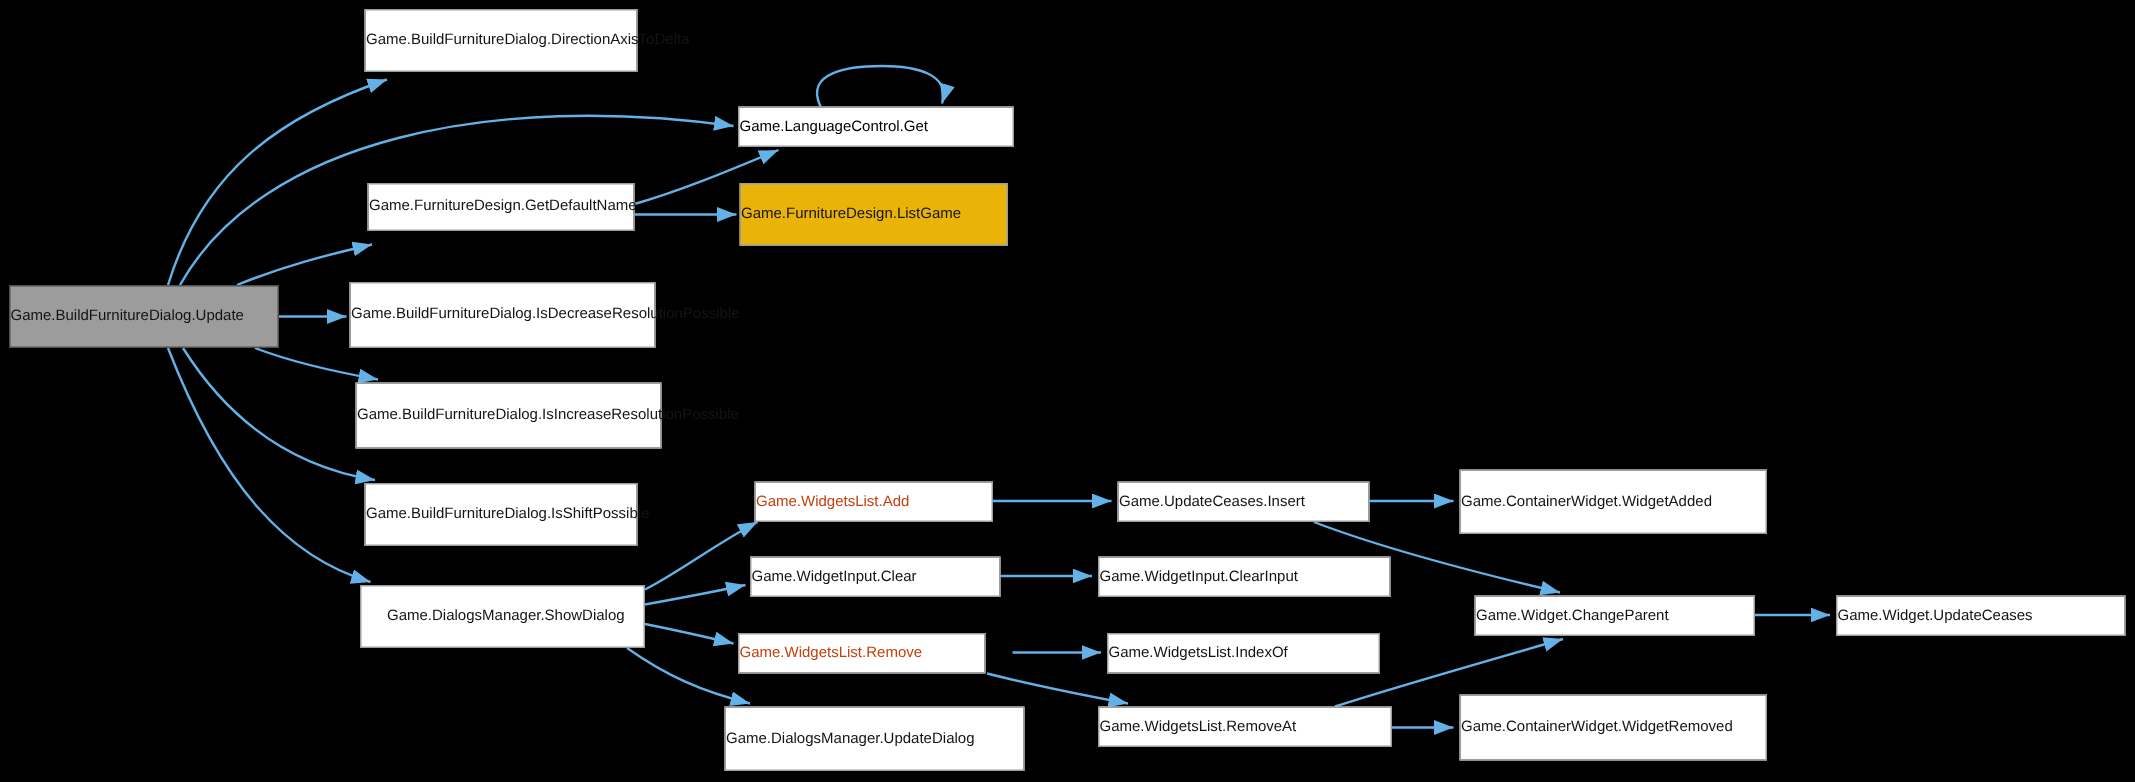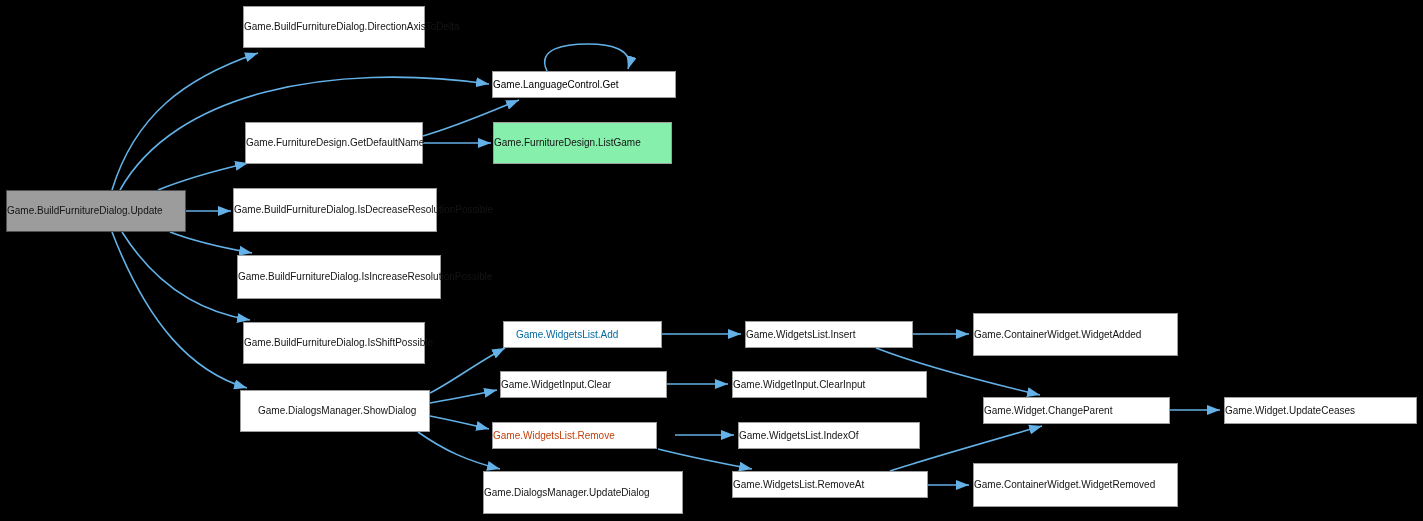--- a/index.html
+++ b/index.html
@@ -88,59 +88,59 @@
         <span>Game.BuildFurnitureDialog.</span>
         <span>Update</span>
       </div>
       <div class="node" title="Game.BuildFurnitureDialog.DirectionAxisToDelta" style="left: 243px; top: 6px; width: 182px; height: 42px; background: rgb(255, 255, 255); border-color: rgb(157, 157, 157); color: rgb(20, 20, 20);">
         <span>Game.BuildFurnitureDialog.</span>
         <span>DirectionAxisToDelta</span>
       </div>
       <div class="node" title="Game.LanguageControl.Get" style="left: 492px; top: 71px; width: 184px; height: 27px; background: rgb(255, 255, 255); border-color: rgb(157, 157, 157); color: #000000;">
         <span>Game.LanguageControl.Get</span>
       </div>
-      <div class="node" title="Game.FurnitureDesign.GetDefaultName" style="left: 245px; top: 122px; width: 178px; height: 42px; background: rgb(255, 255, 255); border-color: rgb(157, 157, 157); color: rgb(20, 20, 20);">
+      <div class="node" title="Game.FurnitureDesign.GetDefaultName" style="left: 245px; top: 122px; width: 178px; height: 32px; background: rgb(255, 255, 255); border-color: rgb(157, 157, 157); color: rgb(20, 20, 20);">
         <span>Game.FurnitureDesign.Get</span>
         <span>DefaultName</span>
       </div>
-      <div class="node" title="Game.FurnitureDesign.ListChain" style="left: 493px; top: 122px; width: 179px; height: 42px; background: #86efac; border-color: rgb(157, 157, 157); color: rgb(20, 20, 20);">
+      <div class="node" title="Game.FurnitureDesign.ListChain" style="left: 493px; top: 122px; width: 179px; height: 42px; background: #eab308; border-color: rgb(157, 157, 157); color: rgb(20, 20, 20);">
         <span>Game.FurnitureDesign.List</span>
         <span>Game</span>
       </div>
       <div class="node" title="Game.BuildFurnitureDialog.IsDecreaseResolutionPossible" style="left: 233px; top: 188px; width: 204px; height: 44px; background: rgb(255, 255, 255); border-color: rgb(157, 157, 157); color: rgb(20, 20, 20);">
         <span>Game.BuildFurnitureDialog.</span>
         <span>IsDecreaseResolutionPossible</span>
       </div>
       <div class="node" title="Game.BuildFurnitureDialog.IsIncreaseResolutionPossible" style="left: 237px; top: 255px; width: 204px; height: 44px; background: rgb(255, 255, 255); border-color: rgb(157, 157, 157); color: rgb(20, 20, 20);">
         <span>Game.BuildFurnitureDialog.</span>
         <span>IsIncreaseResolutionPossible</span>
       </div>
       <div class="node" title="Game.BuildFurnitureDialog.IsShiftPossible" style="left: 243px; top: 322px; width: 182px; height: 42px; background: rgb(255, 255, 255); border-color: rgb(157, 157, 157); color: rgb(20, 20, 20);">
         <span>Game.BuildFurnitureDialog.</span>
         <span>IsShiftPossible</span>
       </div>
       <div class="node" title="Game.DialogsManager.ShowDialog" style="left: 240px; top: 390px; width: 190px; height: 42px; background: rgb(255, 255, 255); border-color: rgb(157, 157, 157); color: rgb(20, 20, 20); padding-left: 17px;">
         <span>Game.DialogsManager.Show</span>
         <span>Dialog</span>
       </div>
-      <div class="node" title="Game.WidgetsList.Add" style="left: 503px; top: 321px; width: 159px; height: 27px; background: rgb(255, 255, 255); border-color: rgb(157, 157, 157); color: #0369a1; padding-left: 12px;">
+      <div class="node" title="Game.WidgetsList.Add" style="left: 503px; top: 321px; width: 159px; height: 27px; background: rgb(255, 255, 255); border-color: rgb(157, 157, 157); color: #c2410c;">
         <span>Game.WidgetsList.Add</span>
       </div>
       <div class="node" title="Game.WidgetInput.Clear" style="left: 500px; top: 371px; width: 167px; height: 27px; background: rgb(255, 255, 255); border-color: rgb(157, 157, 157); color: rgb(20, 20, 20);">
         <span>Game.WidgetInput.Clear</span>
       </div>
       <div class="node" title="Game.WidgetsList.Remove" style="left: 492px; top: 422px; width: 165px; height: 27px; background: rgb(255, 255, 255); border-color: rgb(157, 157, 157); color: #c2410c;">
         <span>Game.WidgetsList.Remove</span>
       </div>
       <div class="node" title="Game.DialogsManager.UpdateDialog" style="left: 483px; top: 471px; width: 200px; height: 43px; background: rgb(255, 255, 255); border-color: rgb(157, 157, 157); color: rgb(20, 20, 20);">
         <span>Game.DialogsManager.Update</span>
         <span>Dialog</span>
       </div>
       <div class="node" title="Game.WidgetsList.Insert" style="left: 745px; top: 321px; width: 168px; height: 27px; background: rgb(255, 255, 255); border-color: rgb(157, 157, 157); color: rgb(20, 20, 20);">
-        <span>Game.WidgetsList.Insert</span>
+        <span>Game.UpdateCeases.Insert</span>
       </div>
       <div class="node" title="Game.WidgetInput.ClearInput" style="left: 732px; top: 371px; width: 195px; height: 27px; background: rgb(255, 255, 255); border-color: rgb(157, 157, 157); color: rgb(20, 20, 20);">
         <span>Game.WidgetInput.ClearInput</span>
       </div>
       <div class="node" title="Game.WidgetsList.IndexOf" style="left: 738px; top: 422px; width: 182px; height: 27px; background: rgb(255, 255, 255); border-color: rgb(157, 157, 157); color: rgb(20, 20, 20);">
         <span>Game.WidgetsList.IndexOf</span>
       </div>
       <div class="node" title="Game.WidgetsList.RemoveAt" style="left: 732px; top: 471px; width: 196px; height: 27px; background: rgb(255, 255, 255); border-color: rgb(157, 157, 157); color: rgb(20, 20, 20);">
         <span>Game.WidgetsList.RemoveAt</span>
       </div>

